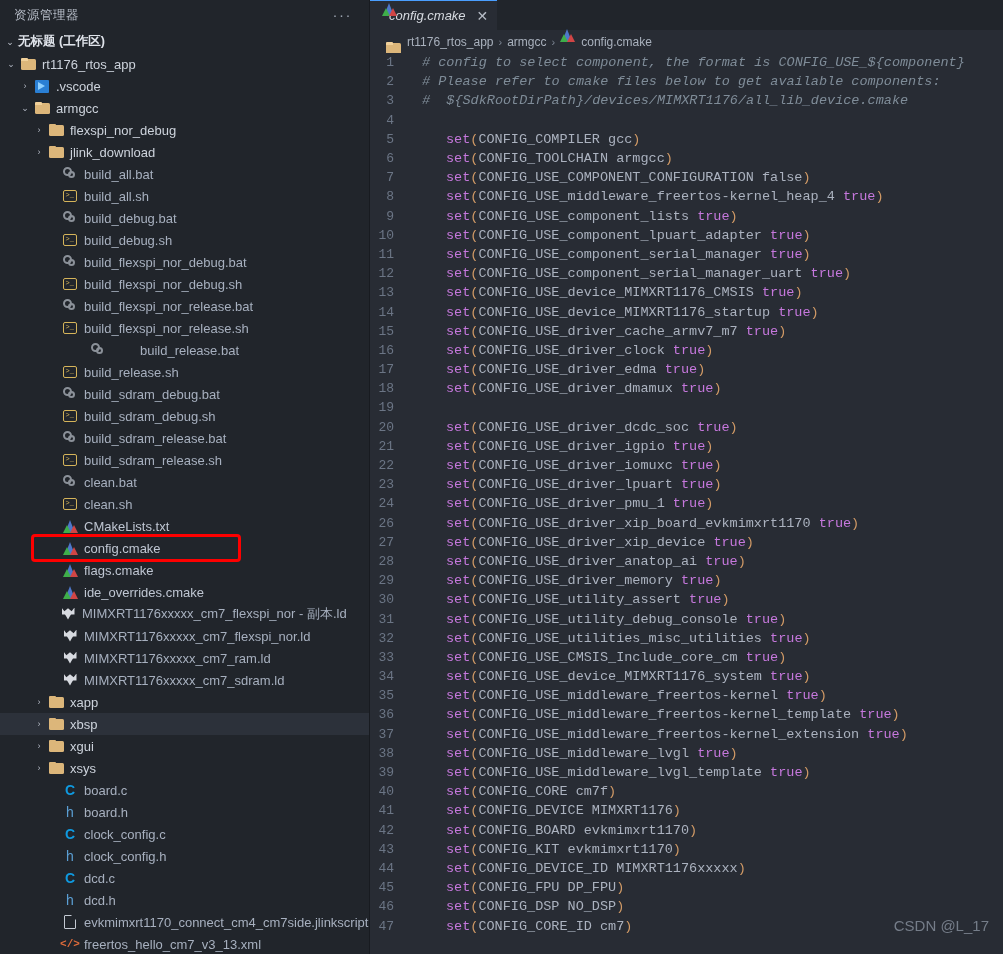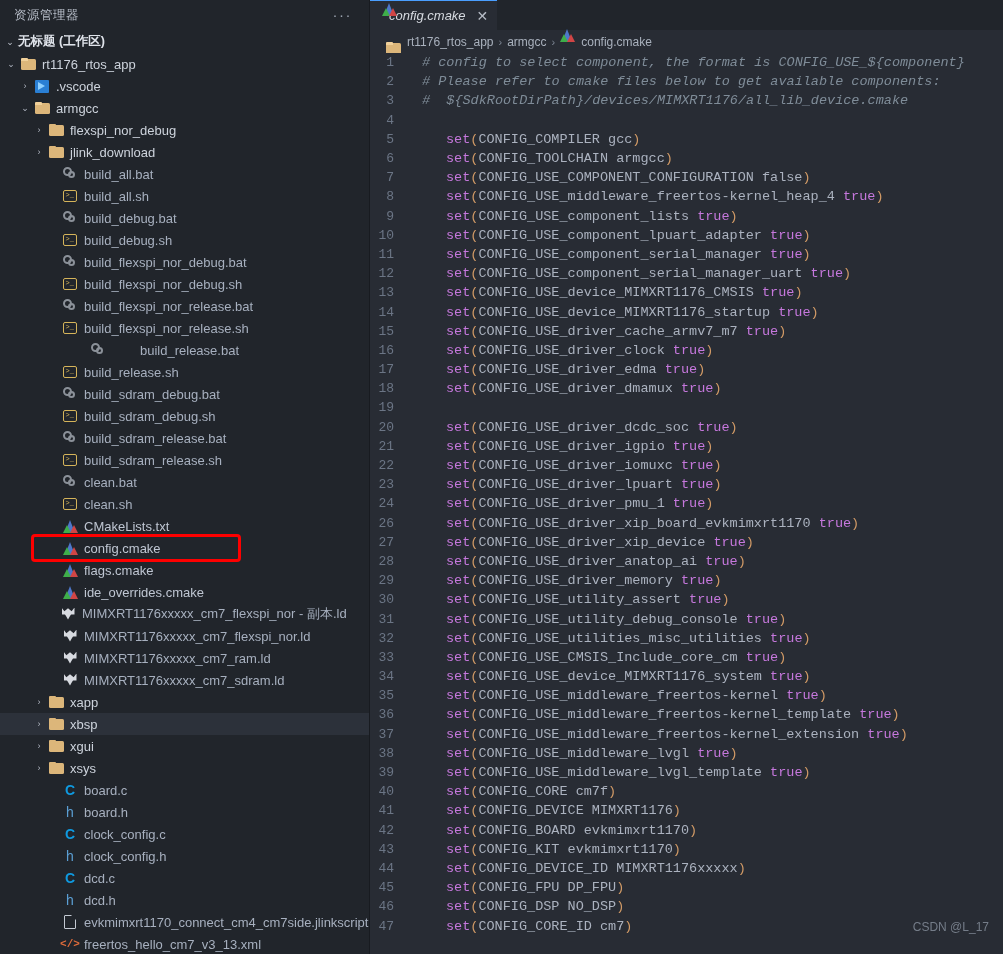--- a/index.html
+++ b/index.html
@@ -171,21 +171,21 @@
     color: #6b7585; font-size: 13px; font-family: "Liberation Mono", monospace;
   }
   .ctext { padding-left: 6px; }
   .tok-cm { color: #7f8c98; font-style: italic; }
   .tok-fn { color: #c678dd; margin-left: 24px; }
   .tok-pn { color: #d19a66; }
   .tok-id { color: #abb2bf; }
   .tok-kw { color: #c678dd; }
   .watermark {
     position: absolute; right: 14px; bottom: 20px;
-    font-size: 12px; color: #757d89; font-family: "Liberation Sans", sans-serif;
+    font-size: 15px; color: #757d89; font-family: "Liberation Sans", sans-serif;
   }
 </style>
 </head>
 <body>
 
 <div id="app">
 
   <div class="sidebar">
 
     <div class="sb-header">

